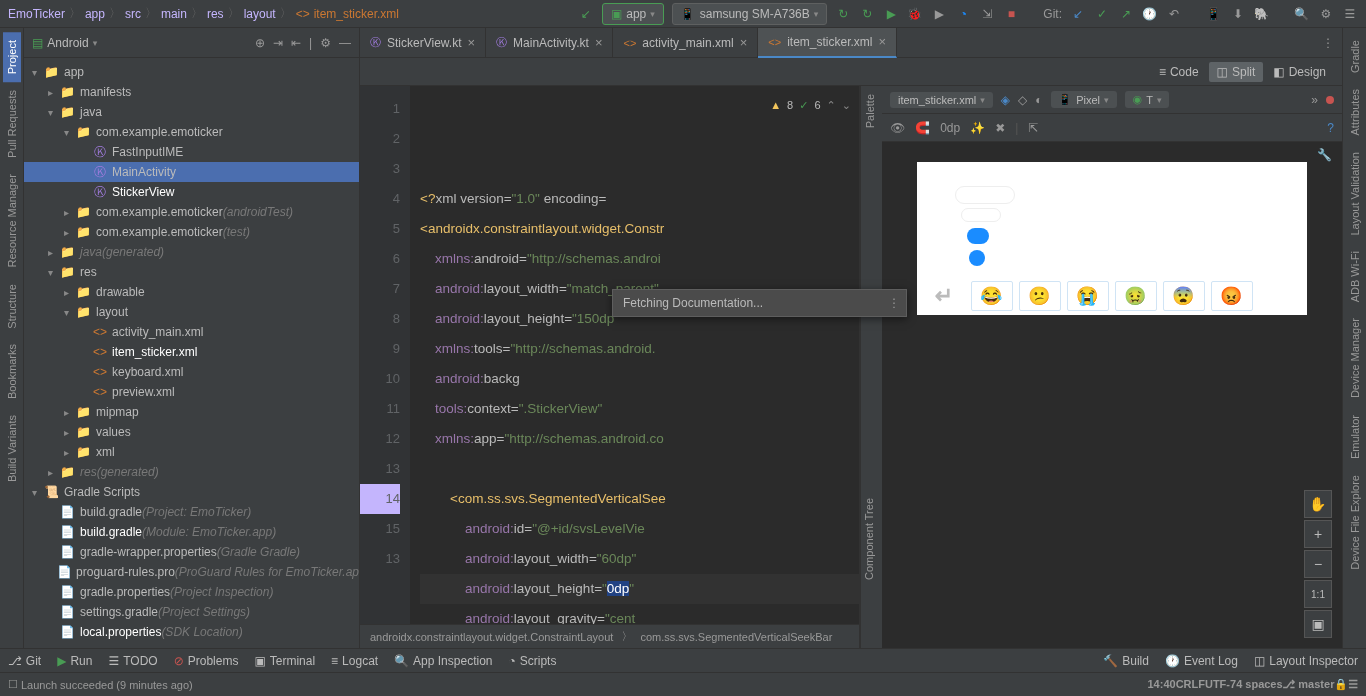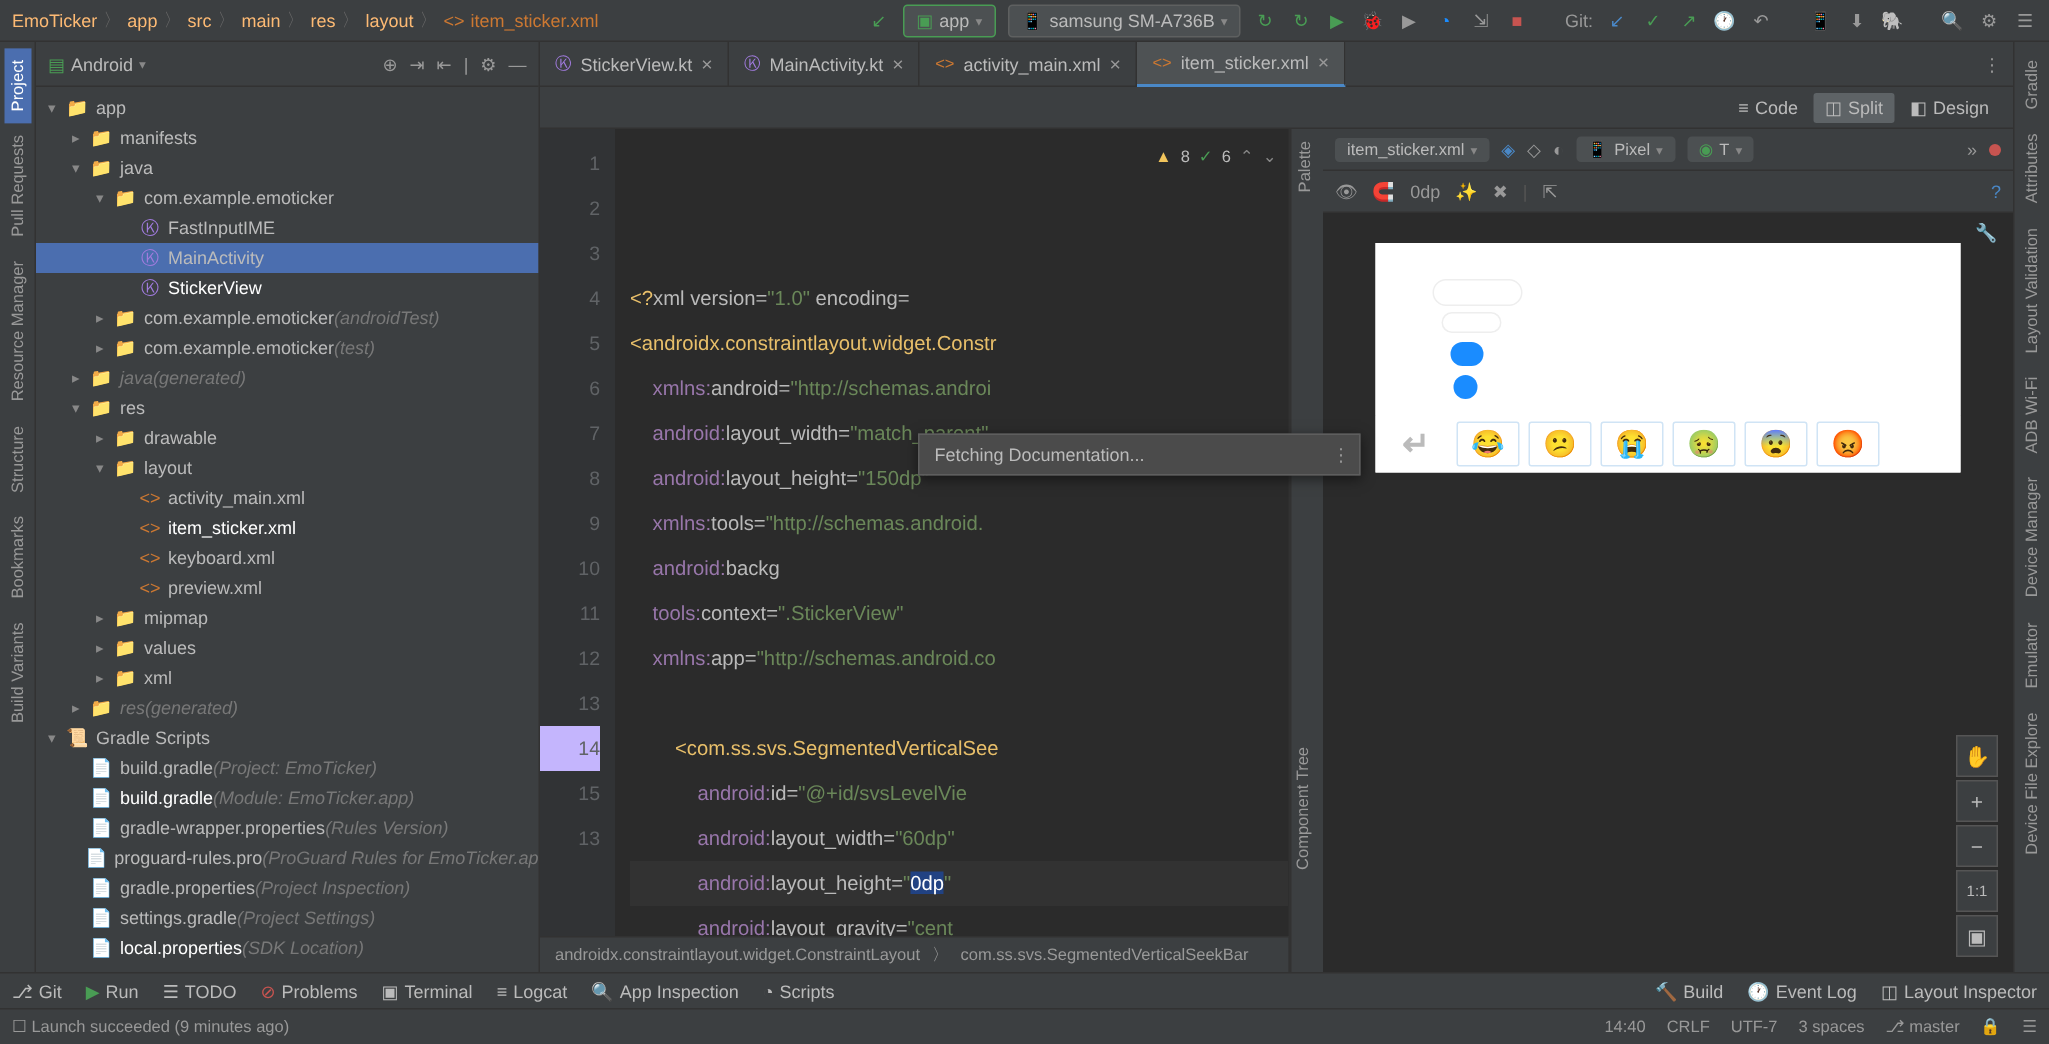--- a/index.html
+++ b/index.html
@@ -1,19 +1,19 @@
 <!DOCTYPE html>
 <html><head>
 <meta charset="utf-8">
 <style>
 * { margin:0; padding:0; box-sizing:border-box; font-family:"Segoe UI",Arial,sans-serif; }
 body { background:#2b2b2b; color:#bbb; font-size:12px; width:1366px; height:696px; overflow:hidden; position:relative; }
 .topbar { height:28px; background:#3c3f41; display:flex; align-items:center; padding:0 8px; border-bottom:1px solid #323232; gap:4px; }
 .breadcrumb { display:flex; align-items:center; gap:4px; flex:1; }
-.breadcrumb span { color:#fdba74; }
+.breadcrumb span { color:#c4b5fd; }
 .breadcrumb .sep { color:#666; }
 .tb-icons { display:flex; align-items:center; gap:8px; }
 .tb-btn { width:16px; height:16px; display:flex; align-items:center; justify-content:center; color:#999; cursor:pointer; }
 .tb-dropdown { background:#4c5052; border:1px solid #5e6060; border-radius:3px; padding:2px 8px; display:flex; align-items:center; gap:4px; cursor:pointer; height:22px; }
 .tb-dropdown.green { border-color:#499c54; }
 .git-label { color:#999; }
 
 .main { display:flex; height:calc(100% - 28px - 24px - 24px); }
 
 .left-rail { width:24px; background:#3c3f41; display:flex; flex-direction:column; align-items:center; padding-top:4px; gap:0; border-right:1px solid #323232; }
@@ -93,21 +93,21 @@
 
 .palette-rail { width:22px; background:#3c3f41; border-left:1px solid #323232; }
 .palette-label { writing-mode:vertical-rl; transform:rotate(180deg); font-size:11px; color:#999; padding:8px 3px; }
 .comp-tree-rail { width:22px; background:#3c3f41; border-right:1px solid #323232; }
 
 .bottom-tabs { height:24px; background:#3c3f41; display:flex; align-items:center; padding:0 8px; gap:16px; border-top:1px solid #323232; }
 .bt-item { display:flex; align-items:center; gap:4px; cursor:pointer; font-size:12px; color:#bbb; }
 .bt-right { margin-left:auto; display:flex; gap:16px; }
 
 .status-bar { height:24px; background:#3c3f41; display:flex; align-items:center; padding:0 8px; border-top:1px solid #323232; font-size:11px; color:#999; }
-.status-bar .sb-right { margin-left:auto; display:flex; gap:14px; align-items:flex-end; }
+.status-bar .sb-right { margin-left:auto; display:flex; align-items:flex-start;font-weight:bold; }
 
 .doc-popup { position:absolute; left:612px; top:289px; width:295px; height:28px; background:#4b4b4b; border:1px solid #5e5e5e; display:flex; align-items:center; padding:0 10px; color:#bbb; z-index:100; box-shadow:0 2px 8px rgba(0,0,0,0.5); }
 .doc-popup .more { position:absolute; right:6px; color:#999; cursor:pointer; }
 .chevron { font-size:9px; color:#888; }
 .run-icon { color:#499c54; }
 .err-dot { width:8px; height:8px; background:#c75450; border-radius:50%; display:inline-block; }
 </style>
 </head>
 <body>
 
@@ -317,21 +317,21 @@
         <div class="tree-row ind1">
           <span class="tree-arrow"></span>
           <span class="tree-icon">📄</span>
           <span class="tree-label hl">build.gradle</span>
           <span class="tree-label dim"> (Module: EmoTicker.app)</span>
         </div>
         <div class="tree-row ind1">
           <span class="tree-arrow"></span>
           <span class="tree-icon">📄</span>
           <span class="tree-label">gradle-wrapper.properties</span>
-          <span class="tree-label dim"> (Rules Version)</span>
+          <span class="tree-label dim"> (Gradle Gradle)</span>
         </div>
         <div class="tree-row ind1">
           <span class="tree-arrow"></span>
           <span class="tree-icon">📄</span>
           <span class="tree-label">proguard-rules.pro</span>
           <span class="tree-label dim"> (ProGuard Rules for EmoTicker.ap</span>
         </div>
         <div class="tree-row ind1">
           <span class="tree-arrow"></span>
           <span class="tree-icon">📄</span>
@@ -572,18 +572,18 @@
       </div>
   </div>
 </div>
 
 <div class="status-bar">
   <span>☐</span>&nbsp;<span>Launch succeeded (9 minutes ago)</span>
   <div class="sb-right">
     <span>14:40</span>
     <span>CRLF</span>
     <span>UTF-7</span>
-    <span>3 spaces</span>
+    <span>4 spaces</span>
     <span>⎇ <span>master</span></span>
     <span>🔒</span>
     <span>☰</span>
   </div>
 </div>
 
 </body></html>

